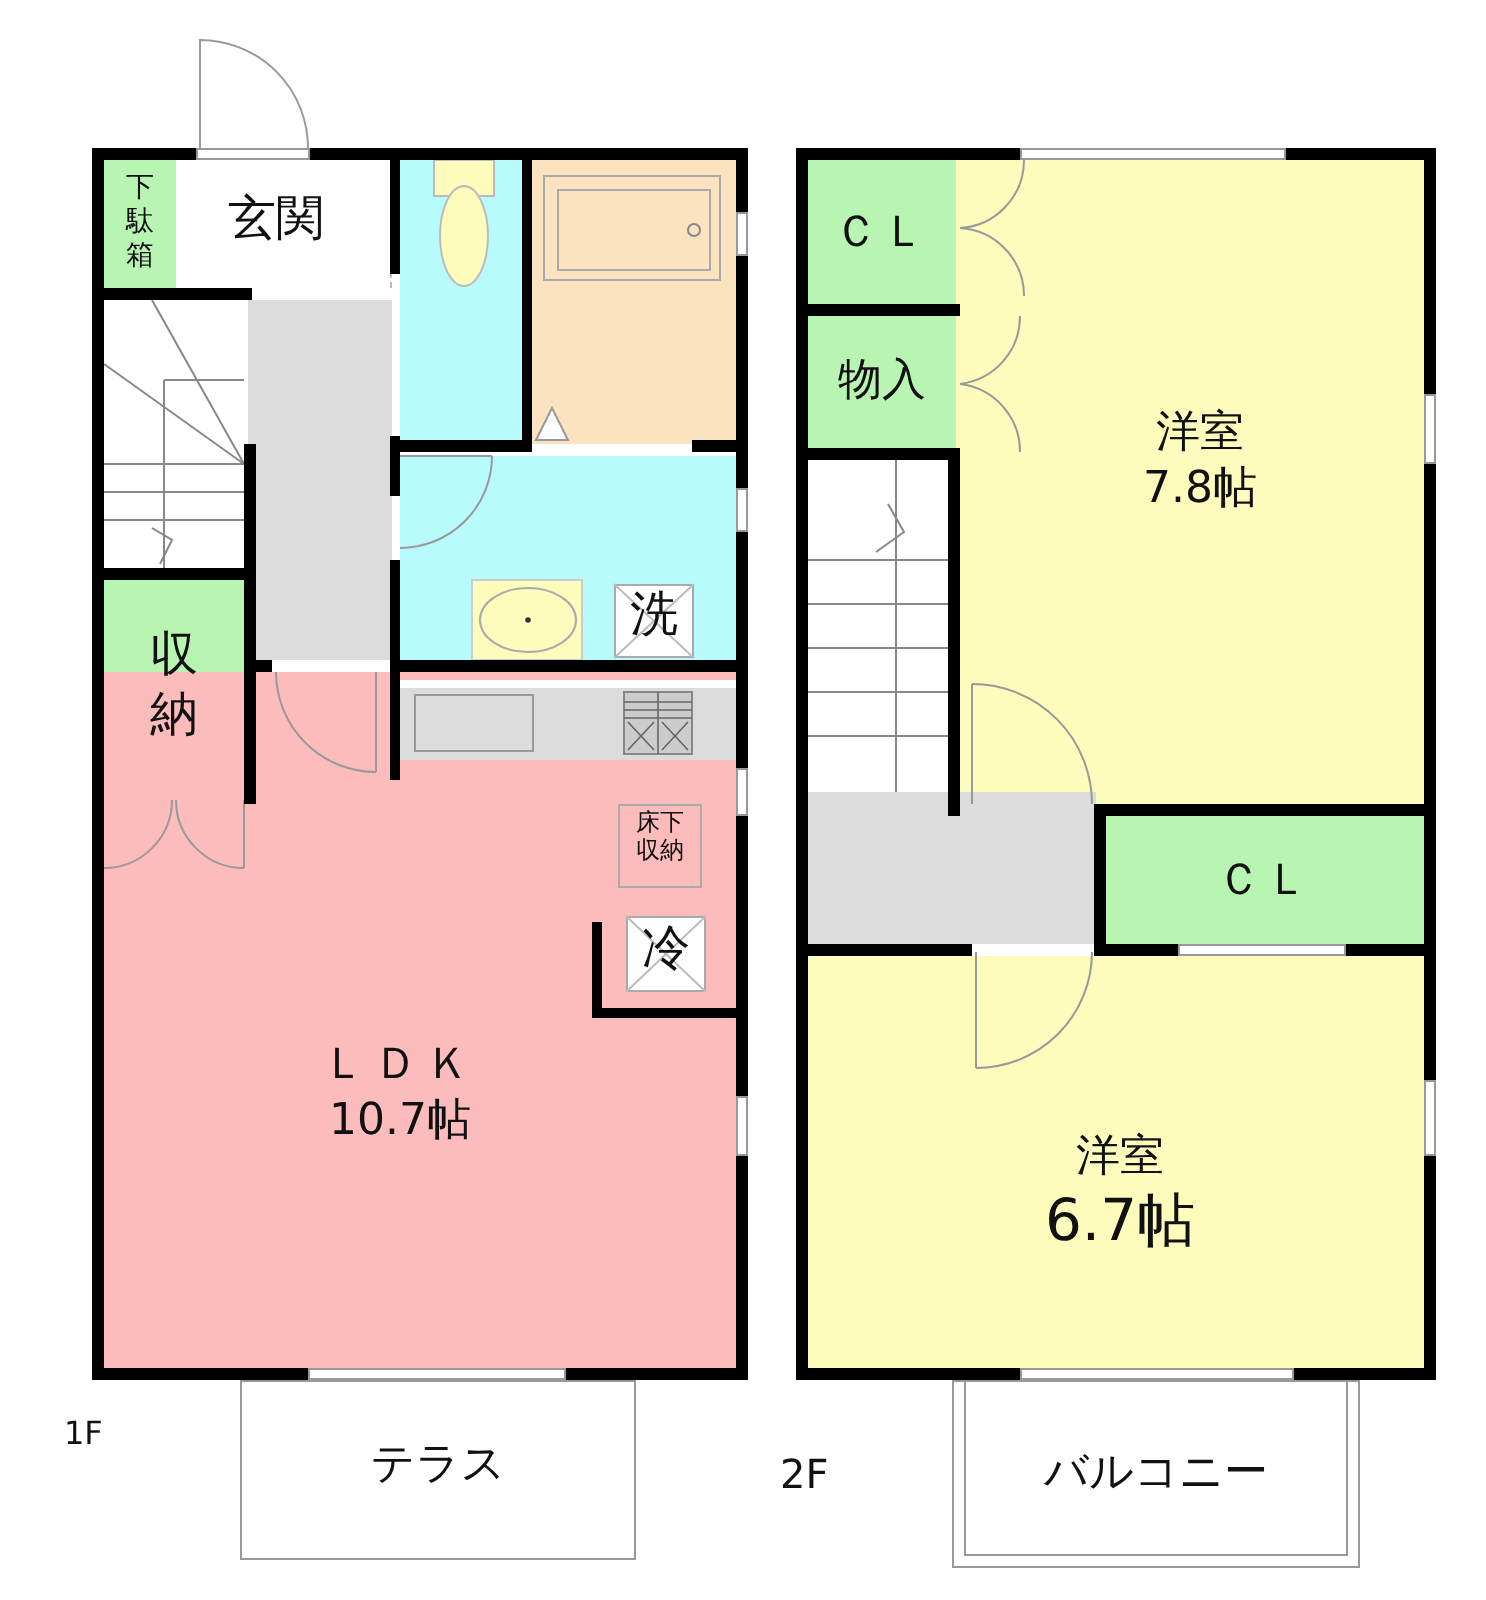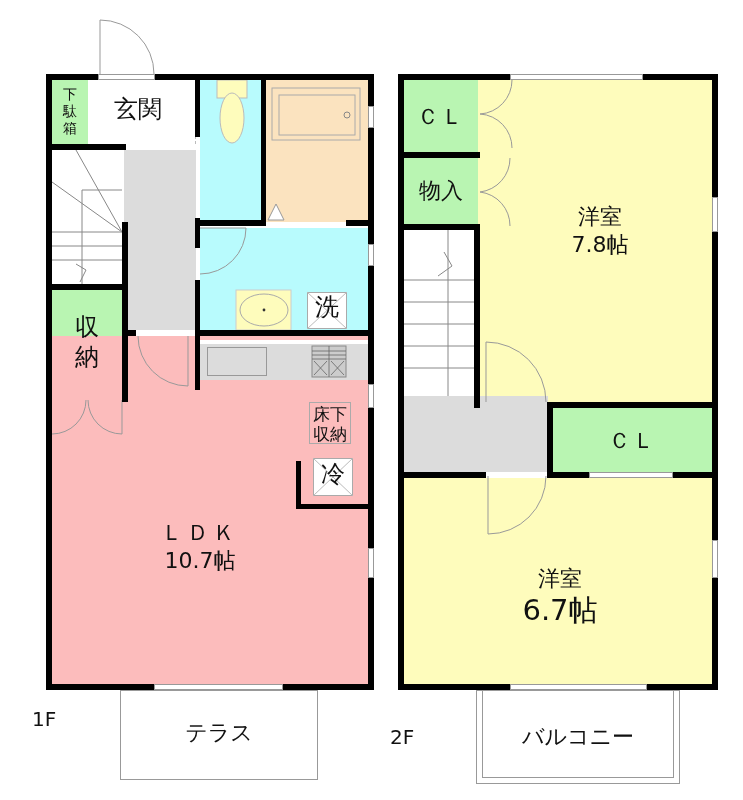--- a/index.html
+++ b/index.html
@@ -90,21 +90,21 @@
     <path d="M0,0 A50,50 0 0 0 50,50" fill="none" stroke="#999"></path>
     <line x1="50" y1="0" x2="50" y2="50" stroke="#999"></line>
   </svg>
   <svg style="left:52px;top:400px;" width="72" height="40">
     <path d="M0,34 A34,34 0 0 0 34,0" fill="none" stroke="#999"></path>
     <path d="M70,34 A34,34 0 0 1 36,0" fill="none" stroke="#999"></path>
     <line x1="70" y1="0" x2="70" y2="34" stroke="#999"></line>
   </svg>
 
   <div class="abs" style="left:309px;top:402px;width:42px;height:42px;border:1px solid #aaa;"></div>
-  <div class="label" style="left:309px;top:405px;width:42px;font-size:17px;white-space:pre-line;">床下
+  <div class="label" style="left:309px;top:405px;width:42px;font-size:12px;white-space:pre-line;">床下
 収納</div>
   <div class="abs" style="left:313px;top:458px;width:40px;height:38px;background:#fff;border:1px solid #aaa;"></div>
   <svg style="left:313px;top:458px;" width="40" height="38">
     <line x1="0" y1="0" x2="40" y2="38" stroke="#bbb"></line>
       <line x1="40" y1="0" x2="0" y2="38" stroke="#bbb"></line>
   </svg>
   <div class="label" style="left:313px;top:461px;width:40px;font-size:24px;">冷</div>
 
   <div class="wall" style="left:46px;top:74px;width:52px;height:6px;"></div>
   <div class="wall" style="left:155px;top:74px;width:219px;height:6px;"></div>
@@ -144,21 +144,21 @@
   <div class="label" style="left:120px;top:720px;width:198px;font-size:22px;">テラス</div>
 
   <div class="label" style="left:52px;top:86px;width:36px;font-size:14px;line-height:17px;white-space:pre-line;">下
 駄
 箱</div>
   <div class="label" style="left:88px;top:96px;width:100px;font-size:24px;">玄関</div>
   <div class="label" style="left:52px;top:312px;width:70px;font-size:24px;line-height:30px;white-space:pre-line;">収
 納</div>
   <div class="label" style="left:130px;top:520px;width:140px;font-size:22px;letter-spacing:4px;">ＬＤＫ</div>
   <div class="label" style="left:130px;top:548px;width:140px;font-size:22px;">10.7帖</div>
-  <div class="label" style="left:32px;top:708px;font-size:20px;">1F</div>
+  <div class="label" style="left:32px;top:708px;font-size:16px;">1F</div>
 </div>
 
 <div>
   <div class="abs" style="left:404px;top:80px;width:74px;height:72px;background:#b9f5b2;"></div>
   <div class="abs" style="left:404px;top:158px;width:74px;height:66px;background:#b9f5b2;"></div>
   <div class="abs" style="left:478px;top:80px;width:234px;height:322px;background:#fefcbc;"></div>
   <div class="abs" style="left:404px;top:230px;width:70px;height:166px;background:#fff;"></div>
   <div class="abs" style="left:404px;top:396px;width:144px;height:76px;background:#dcdcdc;"></div>
   <div class="abs" style="left:553px;top:408px;width:159px;height:64px;background:#b9f5b2;"></div>
   <div class="abs" style="left:404px;top:478px;width:308px;height:206px;background:#fefcbc;"></div>

